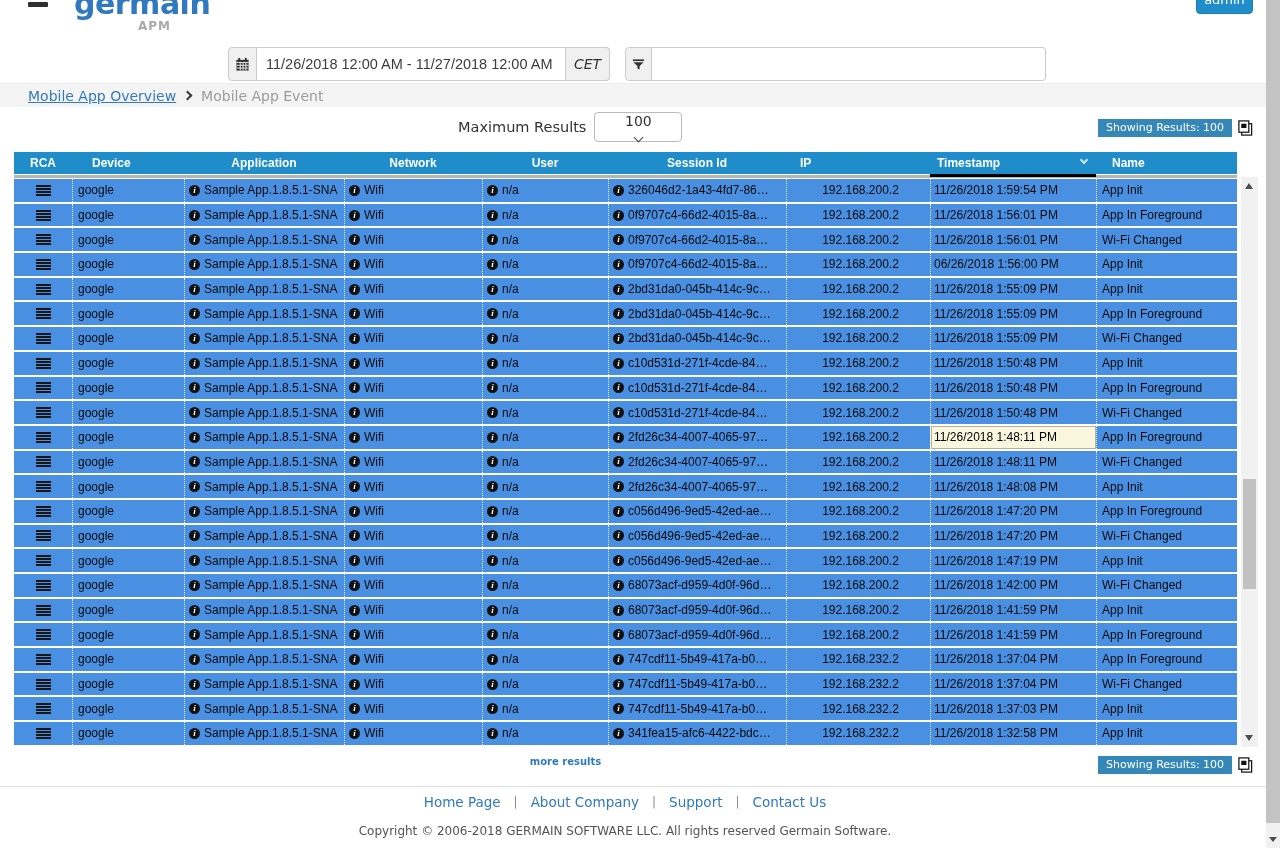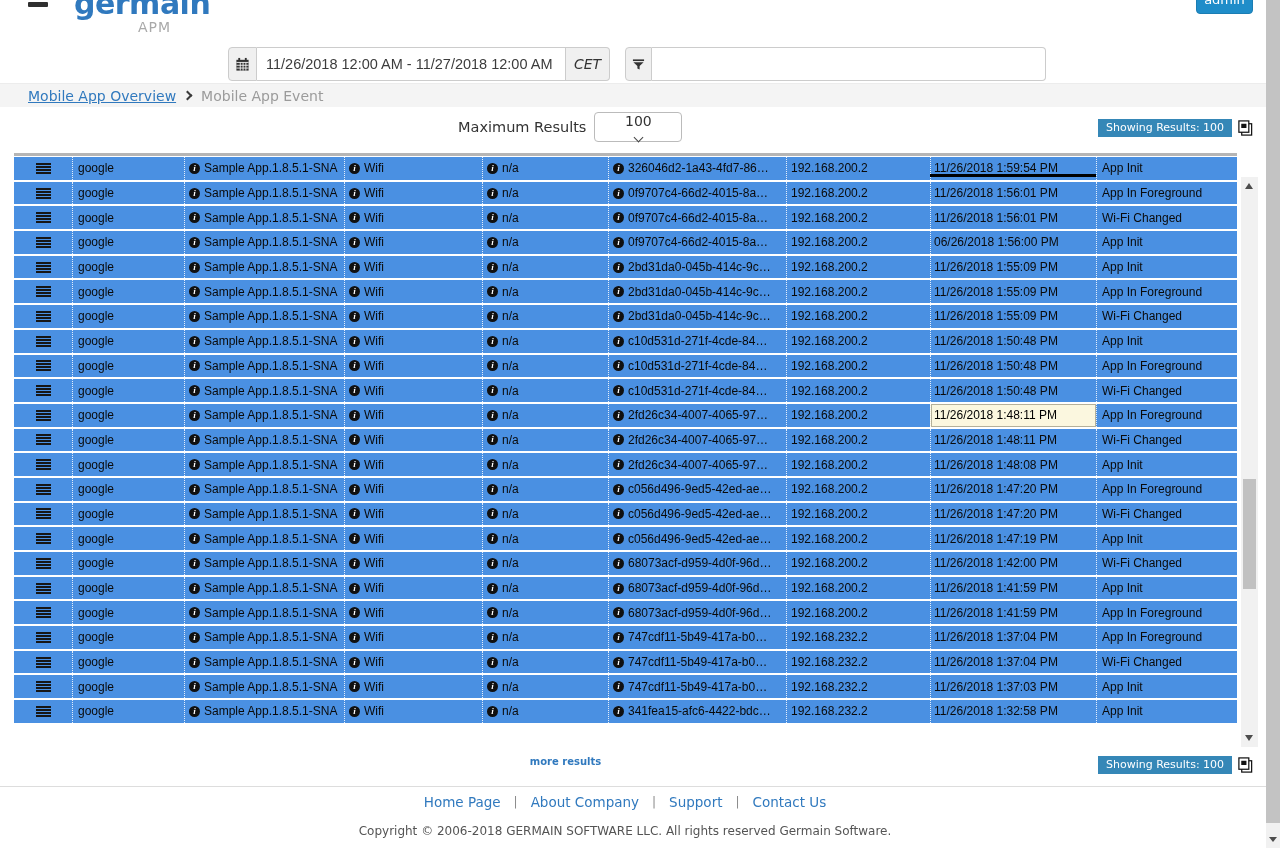--- a/index.html
+++ b/index.html
@@ -4,21 +4,21 @@
 <style>
   * { margin:0; padding:0; box-sizing:border-box; }
   html,body { width:1280px; height:848px; overflow:hidden; background:#fff;
     font-family:"DejaVu Sans", sans-serif; }
   body { position:relative; }
 
   
   .topbar { position:absolute; left:0; top:0; width:1266px; height:32px; overflow:hidden; background:#fff; }
   .hamburger { position:absolute; left:28px; top:2px; width:20px; height:5px; background:#2f2f2f; border-radius:1px; cursor:pointer; }
   .brand { position:absolute; left:74px; top:-14px; font-size:30px; font-weight:800; color:#3079be; letter-spacing:-0.5px; }
-  .brand-sub { position:absolute; left:138px; top:19px; font-size:14px; color:#a9a9a9; letter-spacing:1px; font-weight:400; }
+  .brand-sub { position:absolute; left:138px; top:19px; font-size:12px; color:#a9a9a9; letter-spacing:1px; font-weight:700; }
   .admin-btn { position:absolute; left:1196px; top:-15px; width:57px; height:29px; background:#1f8dc9; border:1px solid #1b7db3;
     border-radius:4px; color:#fff; font-size:13px; line-height:27px; text-align:center; font-family:"DejaVu Sans",sans-serif; cursor:pointer; }
 
   
   .toolbar { position:absolute; left:0; top:46px; width:1266px; height:36px; }
   .group { position:absolute; top:1px; display:flex; height:34px; }
   .date-group { left:228px; }
   .filter-group { left:625px; }
   .addon-btn { background:#f0f0f0; border:1px solid #ccc; display:flex; align-items:center; justify-content:center; cursor:pointer; }
   .cal-btn { width:29px; border-radius:4px 0 0 4px; }
@@ -75,21 +75,21 @@
   .grid-gap { width:1223px; height:5px; background:linear-gradient(#fff 0 1px, #b5b5b5 1px 4px, #fff 4px 5px); }
 
   .tbody { width:1223px; position:relative; }
   .trow { display:flex; height:24.7px; background:#4a90e2; border-bottom:2px solid #fff;
     font-family:"Liberation Sans",sans-serif; font-size:12px; color:#0a0a0a; }
   .tcell { height:100%; display:flex; align-items:center; overflow:hidden; white-space:nowrap; cursor:default; }
   .tcell + .tcell { border-left:1px dotted rgba(255,255,255,0.85); }
   .tcell.c-rca { justify-content:center; }
   .tcell.c-device { padding-left:5px; }
   .tcell.c-app, .tcell.c-net, .tcell.c-user, .tcell.c-sess { padding-left:4px; }
-  .tcell.c-ip { padding-left:4px; }
+  .tcell.c-ip { padding-left:4px;justify-content:center; }
   .tcell.c-ts { padding-left:3px; }
   .tcell.c-name { padding-left:5px; }
   .tcell.hl { background:#fbf7df; box-shadow:inset 0 0 0 1px #b4b09a; color:#000; }
   .rca-ic { width:15px; height:11px; background:repeating-linear-gradient(to bottom,#161616 0 2px,transparent 2px 3px); cursor:pointer; }
   .inf { flex:none; width:11px; height:11px; border-radius:50%; background:#101010; color:#fff; font-size:9px; line-height:11px;
     text-align:center; font-family:"Liberation Serif",serif; font-weight:700; font-style:italic; margin-right:4px; cursor:pointer; }
 
   
   .tsb { position:absolute; left:1227px; top:25px; width:17px; height:570px; background:#f1f1f1; }
   .tsb-up, .tsb-down { position:absolute; left:4px; width:0; height:0; border-left:4.5px solid transparent; border-right:4.5px solid transparent; cursor:pointer; }
@@ -173,20 +173,34 @@
     <span class="badge">Showing Results: 100</span>
     <svg class="export-ic" viewBox="0 0 18 18">
       <rect x="5" y="4.5" width="10.5" height="12" fill="#fff" stroke="#111" stroke-width="1.3"></rect>
       <rect x="2" y="1.5" width="10.5" height="12" fill="#fff" stroke="#111" stroke-width="1.3"></rect>
       <rect x="4.5" y="4.5" width="5.5" height="4.5" fill="#111"></rect>
     </svg>
   </div>
 </div>
 
 <div class="table">
+  <div class="thead">
+    <div class="hcell c-rca center">RCA</div>
+    <div class="hcell c-device">Device</div>
+    <div class="hcell c-app center">Application</div>
+    <div class="hcell c-net center">Network</div>
+    <div class="hcell c-user center">User</div>
+    <div class="hcell c-sess center">Session Id</div>
+    <div class="hcell c-ip">IP</div>
+    <div class="hcell c-ts">
+      <span>Timestamp</span>
+      <span class="sort-chev"></span>
+    </div>
+    <div class="hcell c-name">Name</div>
+  </div>
   <div class="sort-underline"></div>
   <div class="grid-gap"></div>
   <div class="tbody">
       <div class="trow">
     <div class="tcell c-rca">
           <span class="rca-ic"></span>
         </div>
     <div class="tcell c-device">
           <span>google</span>
         </div>

